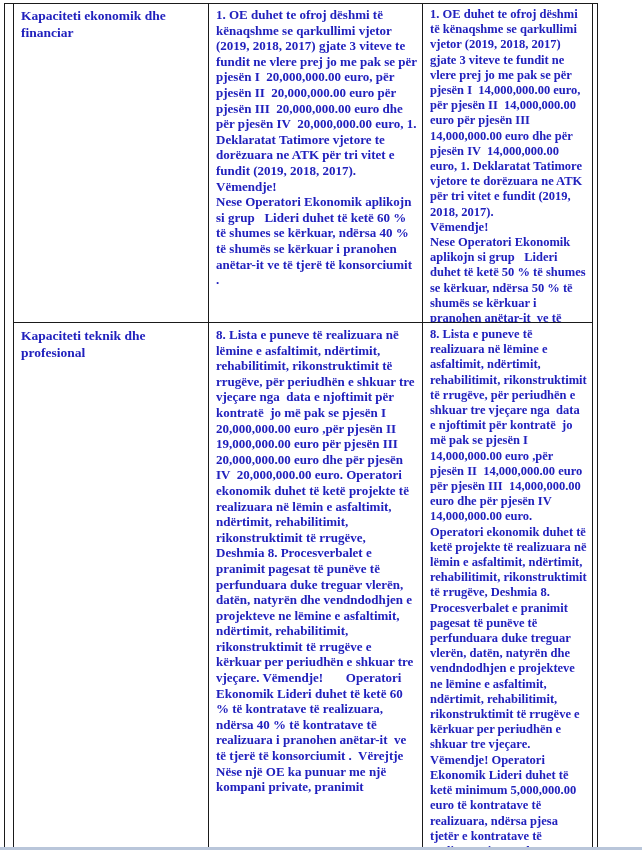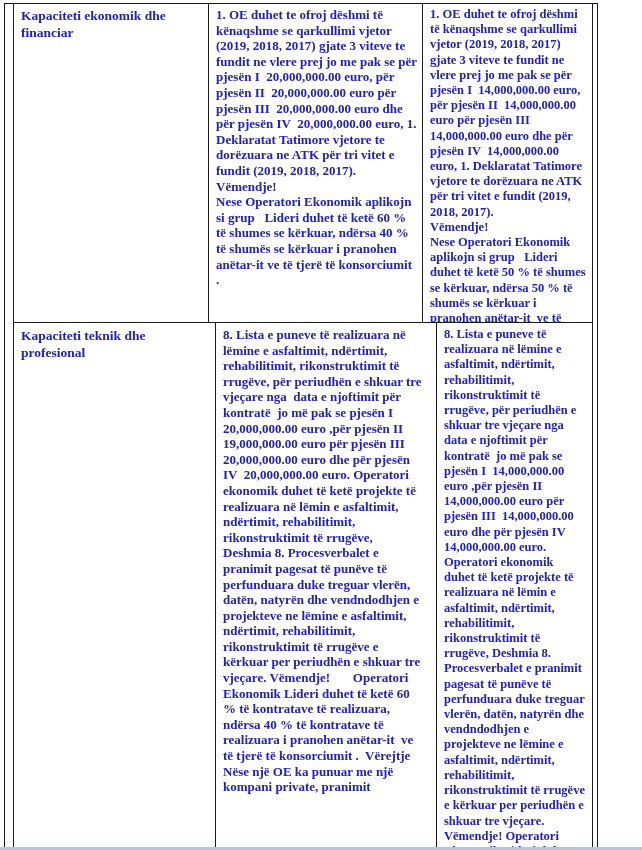--- a/index.html
+++ b/index.html
@@ -54,21 +54,20 @@
     display: flex;
     flex: none;
     overflow: hidden;
   }
   .t-row.row-1 {
     height: 319px;
     border-bottom: 1.5px solid var(--line);
   }
   .t-row.row-2 {
     flex: 1 1 auto;
-    gap: 7px;
   }
   .cell {
     box-sizing: border-box;
     padding: 4px 5px 4px 7px;
     color: var(--ink);
     font-weight: bold;
     white-space: pre-wrap;
     overflow: hidden;
   }
   .c1 {

